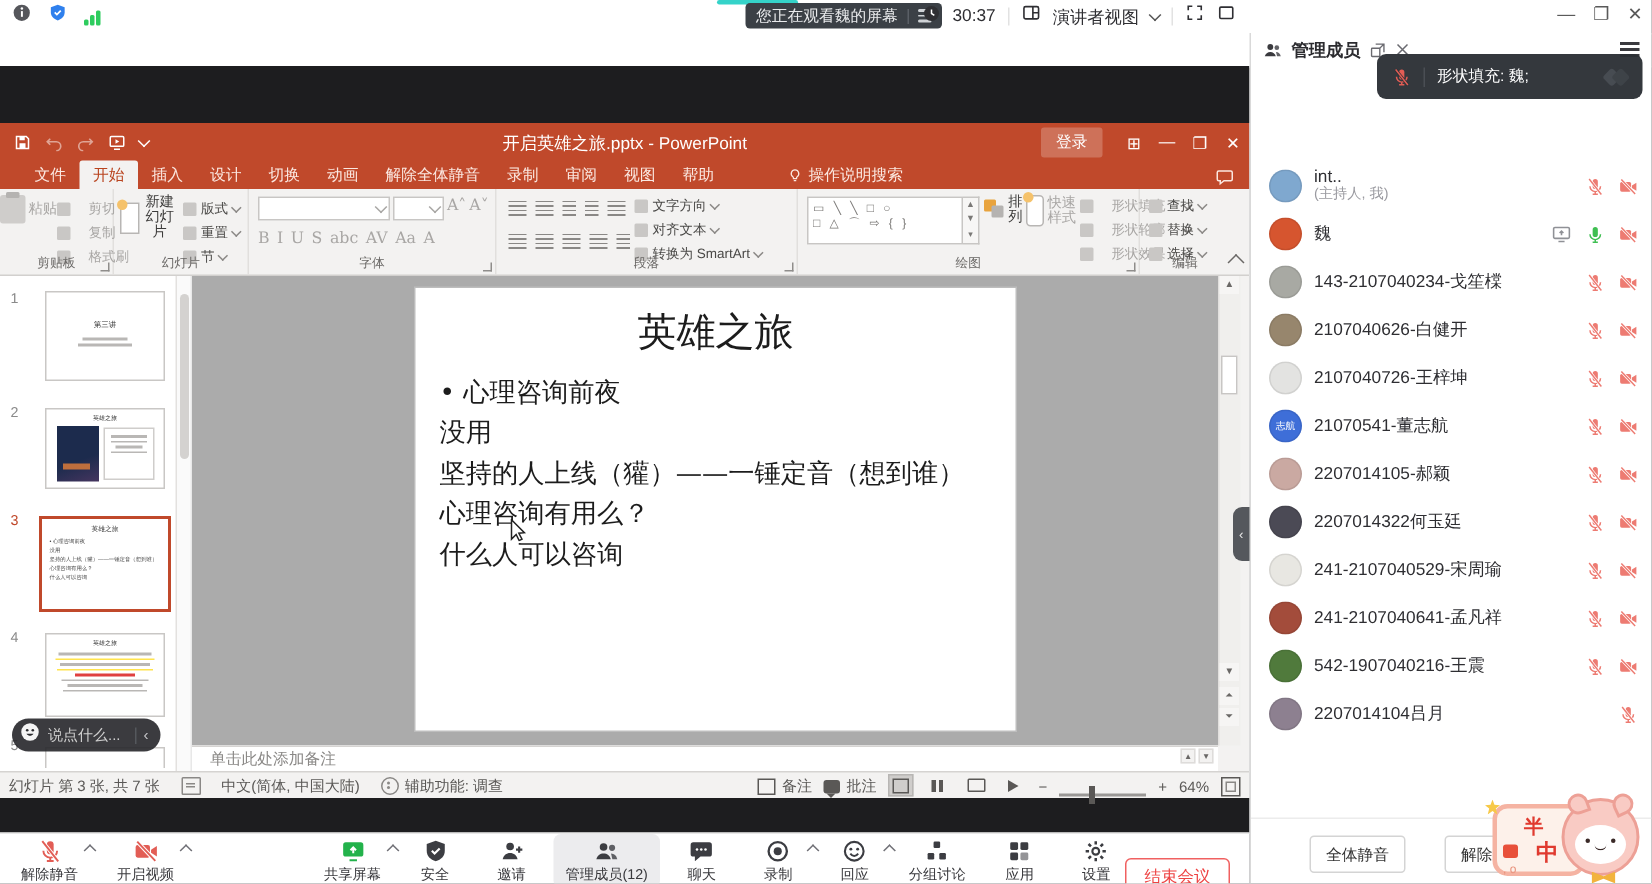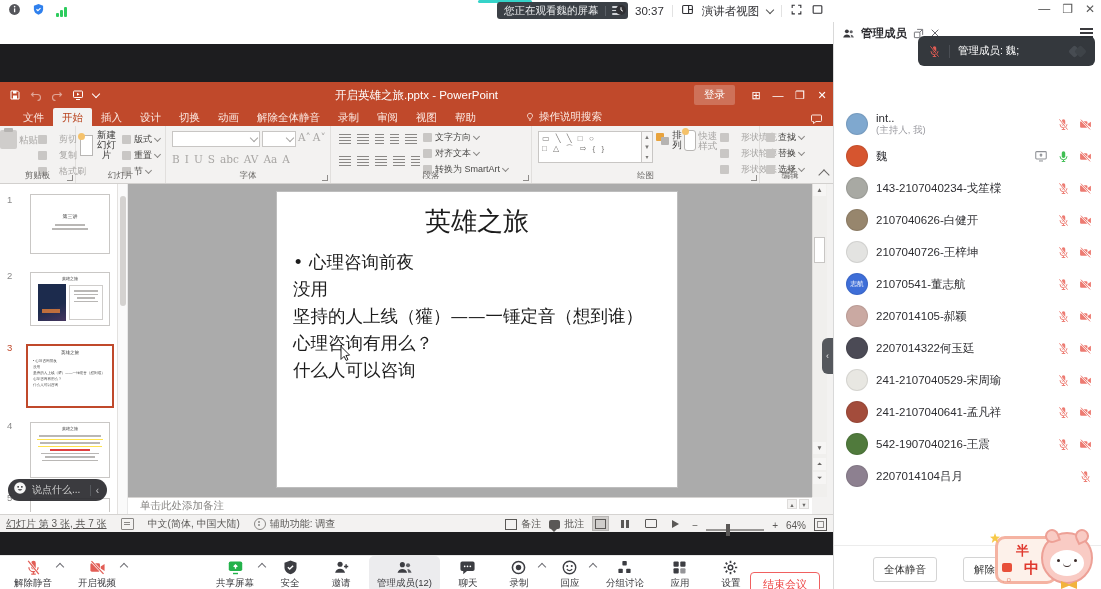--- a/index.html
+++ b/index.html
@@ -31,21 +31,21 @@
   .stage{left:0;top:44px;width:833px;height:511px;background:#1d1d1f;}
   
   .ppt{left:0;top:82px;width:833px;height:450px;background:#f3f2f1;}
   .ppt-title{left:0;top:0;width:833px;height:26px;background:#c0492b;display:flex;align-items:center;}
   .qat{display:flex;align-items:center;gap:9px;padding-left:9px;}
   .qat svg{display:block;}
   .ppt-title .title-text{position:absolute;left:0;right:0;text-align:center;color:#fff;font-size:11.5px;pointer-events:none;}
   .tbar-right{position:absolute;right:0;top:0;height:26px;display:flex;align-items:center;gap:0;}
   .signin{background:rgba(255,255,255,.22);color:#fff;font-size:10.5px;padding:3px 10px;border-radius:2px;margin-right:10px;}
   .winbtn{width:22px;height:26px;display:flex;align-items:center;justify-content:center;color:#fff;font-size:11px;}
-  .ppt-menu{left:0;top:26px;width:833px;height:18px;background:#c0492b;display:flex;align-items:flex-start;padding-left:14px;box-sizing:border-box;}
+  .ppt-menu{left:0;top:26px;width:833px;height:18px;background:#c0492b;display:flex;align-items:center;padding-left:14px;box-sizing:border-box;}
   .mtab{color:#fbe8e1;font-size:10.5px;padding:3px 9px 3px;white-space:nowrap;}
   .mtab.active{background:#f3f2f1;color:#b9441f;border-radius:2px 2px 0 0;}
   .tellme{display:flex;align-items:center;gap:4px;color:#fbe8e1;font-size:10.5px;padding:3px 9px;}
   .menu-comment{position:absolute;right:10px;top:29px;}
   
   .ribbon{left:0;top:44px;width:833px;height:58px;background:#f3f2f1;border-bottom:1px solid #d2d0ce;box-sizing:border-box;}
   .rgroup{position:absolute;top:0;height:57px;border-right:1px solid #e1dfdd;box-sizing:border-box;}
   .g-label{position:absolute;bottom:1px;left:0;right:0;text-align:center;font-size:8.5px;color:#6a6866;}
   .launcher{position:absolute;right:2px;bottom:2px;width:5px;height:5px;border-right:1px solid #8f8d8b;border-bottom:1px solid #8f8d8b;}
   .bigbtn{position:absolute;top:4px;display:flex;flex-direction:row;align-items:center;width:38px;gap:2px;}
@@ -608,21 +608,21 @@
       <div class="notes">
         <span class="ph">单击此处添加备注</span>
         <div class="notes-arrows">
           <span>▲</span>
           <span>▼</span>
         </div>
       </div>
     </div>
 
     <div class="abs ppt-status">
-      <span class="st-item" style="margin-left:6px;text-decoration:underline;">幻灯片 第 3 张, 共 7 张</span>
+      <span class="st-item" style="margin-left:6px;">幻灯片 第 3 张, 共 7 张</span>
       <span class="st-item">
           <span class="spell-ic"></span>
         </span>
       <span class="st-item">中文(简体, 中国大陆)</span>
       <span class="st-item">
           <span class="acc-ic"></span>
           <span>辅助功能: 调查</span>
         </span>
       <div class="st-right">
         <span class="st-item" style="margin-right:0;">
@@ -1253,21 +1253,21 @@
     <span class="mi">
       <svg width="13" height="13" viewBox="0 0 24 24">
           <path d="M12 2.5a3.2 3.2 0 0 1 3.2 3.2v6a3.2 3.2 0 0 1-6.4 0v-6A3.2 3.2 0 0 1 12 2.5z" fill="currentColor"></path>
           <path d="M5.5 11.5a6.5 6.5 0 0 0 13 0" fill="none" stroke="currentColor" stroke-width="1.8"></path>
           <path d="M12 18v3.2M8.8 21.2h6.4" stroke="currentColor" stroke-width="1.8"></path>
           <path d="M4.5 2.5l15 19" stroke="#2c3035" stroke-width="3.6"></path>
           <path d="M4.5 2.5l15 19" stroke="currentColor" stroke-width="1.8"></path>
         </svg>
     </span>
     <span class="tdiv"></span>
-    <span class="txt">管理成员: 魏;</span>
+    <span class="txt">形状填充: 魏;</span>
     <span class="logo">
         <i></i>
         <i></i>
       </span>
   </div>
 
   <div class="abs sticker">
     <div class="stk-badge">
       <span class="stk-star"></span>
       <span class="stk-shirt"></span>

